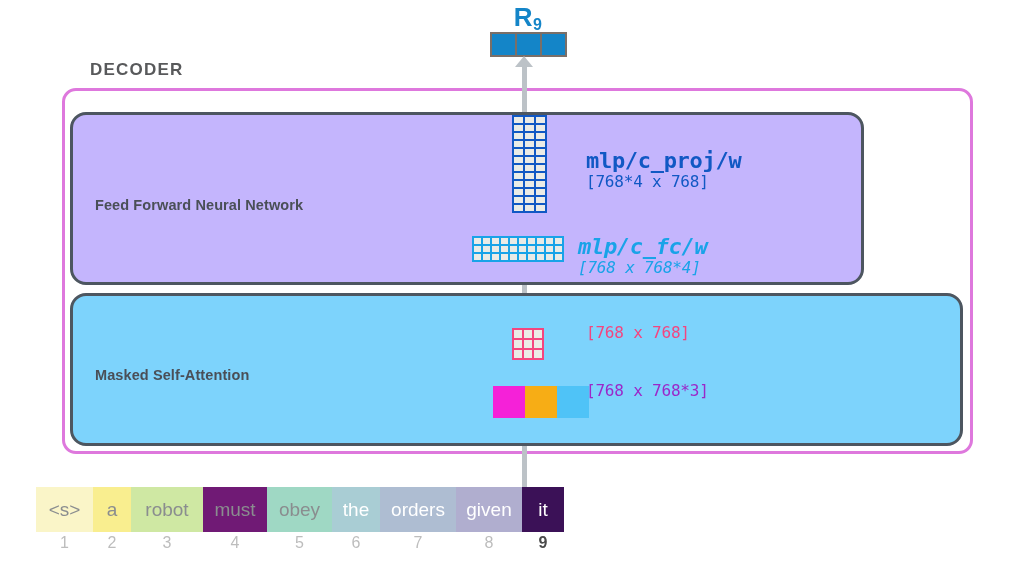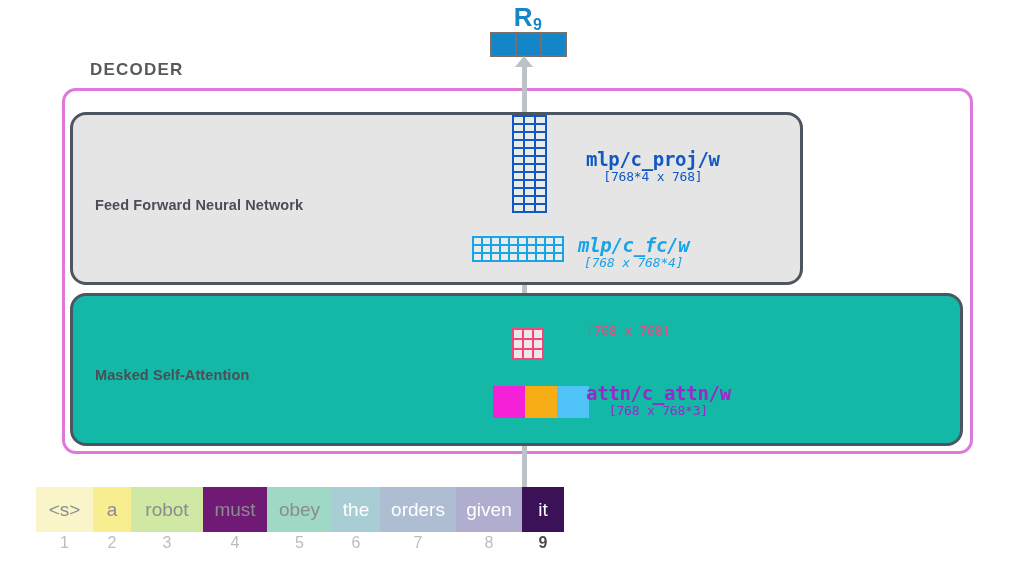--- a/index.html
+++ b/index.html
@@ -41,22 +41,22 @@
   .decoder-box{
     position:absolute;left:62px;top:88px;width:911px;height:366px;
     border:3px solid #de78dd;border-radius:14px;box-sizing:border-box;
     background:transparent;z-index:0;
   }
 
   .panel{
     position:absolute;box-sizing:border-box;
     border:3px solid #4d5660;border-radius:16px;z-index:3;
   }
-  .panel-ffn{left:70px;top:112px;width:733px;height:173px;background:#e5e5e5;}
-  .panel-attn{left:70px;top:293px;width:893px;height:153px;background:#14b8a6;text-align:center;}
+  .panel-ffn{left:70px;top:112px;width:794px;height:173px;background:#c4b5fd;}
+  .panel-attn{left:70px;top:293px;width:893px;height:153px;background:#7dd3fc;text-align:center;}
   .panel-title{
     position:absolute;font-size:14.5px;font-weight:bold;color:#4a4f57;
     letter-spacing:.1px;
   }
   .panel-ffn .panel-title{left:22px;top:82px;}
   .panel-attn .panel-title{left:22px;top:71px;}
 
   
   .mat{position:absolute;display:grid;z-index:4;box-sizing:content-box;}
   .mat .c{background:#ebebe6;}
@@ -87,22 +87,22 @@
     position:absolute;left:493px;top:386px;display:flex;z-index:4;
   }
   .m-attnattn .blk{display:grid;grid-template-columns:repeat(3,8px);
     grid-template-rows:repeat(3,8px);gap:2px;padding:2px;}
   .blk-q{background:#f521d8;}
   .blk-k{background:#f7ad15;}
   .blk-v{background:#4fc3f7;}
 
   
   .wlabel{position:absolute;z-index:5;font-family:"DejaVu Sans Mono","Liberation Mono",monospace;}
-  .wlabel .nm{font-size:19px;font-weight:bold;letter-spacing:-.3px;display:block;}
-  .wlabel .dm{font-size:13px;display:block;text-align:center;margin-top:-1px;letter-spacing:-.2px;}
+  .wlabel .nm{font-size:22px;font-weight:bold;letter-spacing:-.3px;display:block;}
+  .wlabel .dm{font-size:16px;display:block;text-align:left;margin-top:-1px;letter-spacing:-.2px;}
   .l-cproj{left:586px;top:148px;color:#1158c4;}
   .l-cfc{left:578px;top:234px;color:#19a3e8;font-style:italic;}
   .l-attnproj{left:586px;top:324px;color:#f4457f;}
   .l-attnattn{left:586px;top:382px;color:#9b28c9;}
   .l-attnproj .dm,.l-cproj .dm,.l-cfc .dm,.l-attnattn .dm{font-weight:normal;}
 
   
   .tokens{position:absolute;left:36px;top:487px;display:flex;z-index:6;}
   .tok{
     height:45px;display:flex;align-items:center;justify-content:center;
@@ -264,21 +264,20 @@
     <span class="dm">[768*4 x 768]</span>
   </div>
   <div class="wlabel l-cfc">
     <span class="nm">mlp/c_fc/w</span>
     <span class="dm">[768 x 768*4]</span>
   </div>
   <div class="wlabel l-attnproj">
     <span class="dm">[768 x 768]</span>
   </div>
   <div class="wlabel l-attnattn">
-    <span class="nm">attn/c_attn/w</span>
     <span class="dm">[768 x 768*3]</span>
   </div>
 
   <div class="tokens" id="tokens">
       <div class="tok" style="width: 57px; background: rgb(250, 245, 200); color: rgb(138, 141, 143);">&lt;s&gt;</div>
       <div class="tok" style="width: 38px; background: rgb(249, 238, 143); color: rgb(138, 141, 143);">a</div>
       <div class="tok" style="width: 72px; background: rgb(207, 232, 163); color: rgb(138, 141, 143);">robot</div>
       <div class="tok" style="width: 64px; background: #701a75; color: rgb(138, 141, 143);">must</div>
       <div class="tok" style="width: 65px; background: rgb(159, 216, 196); color: rgb(138, 141, 143);">obey</div>
       <div class="tok" style="width: 48px; background: rgb(169, 205, 212); color: rgb(255, 255, 255);">the</div>

